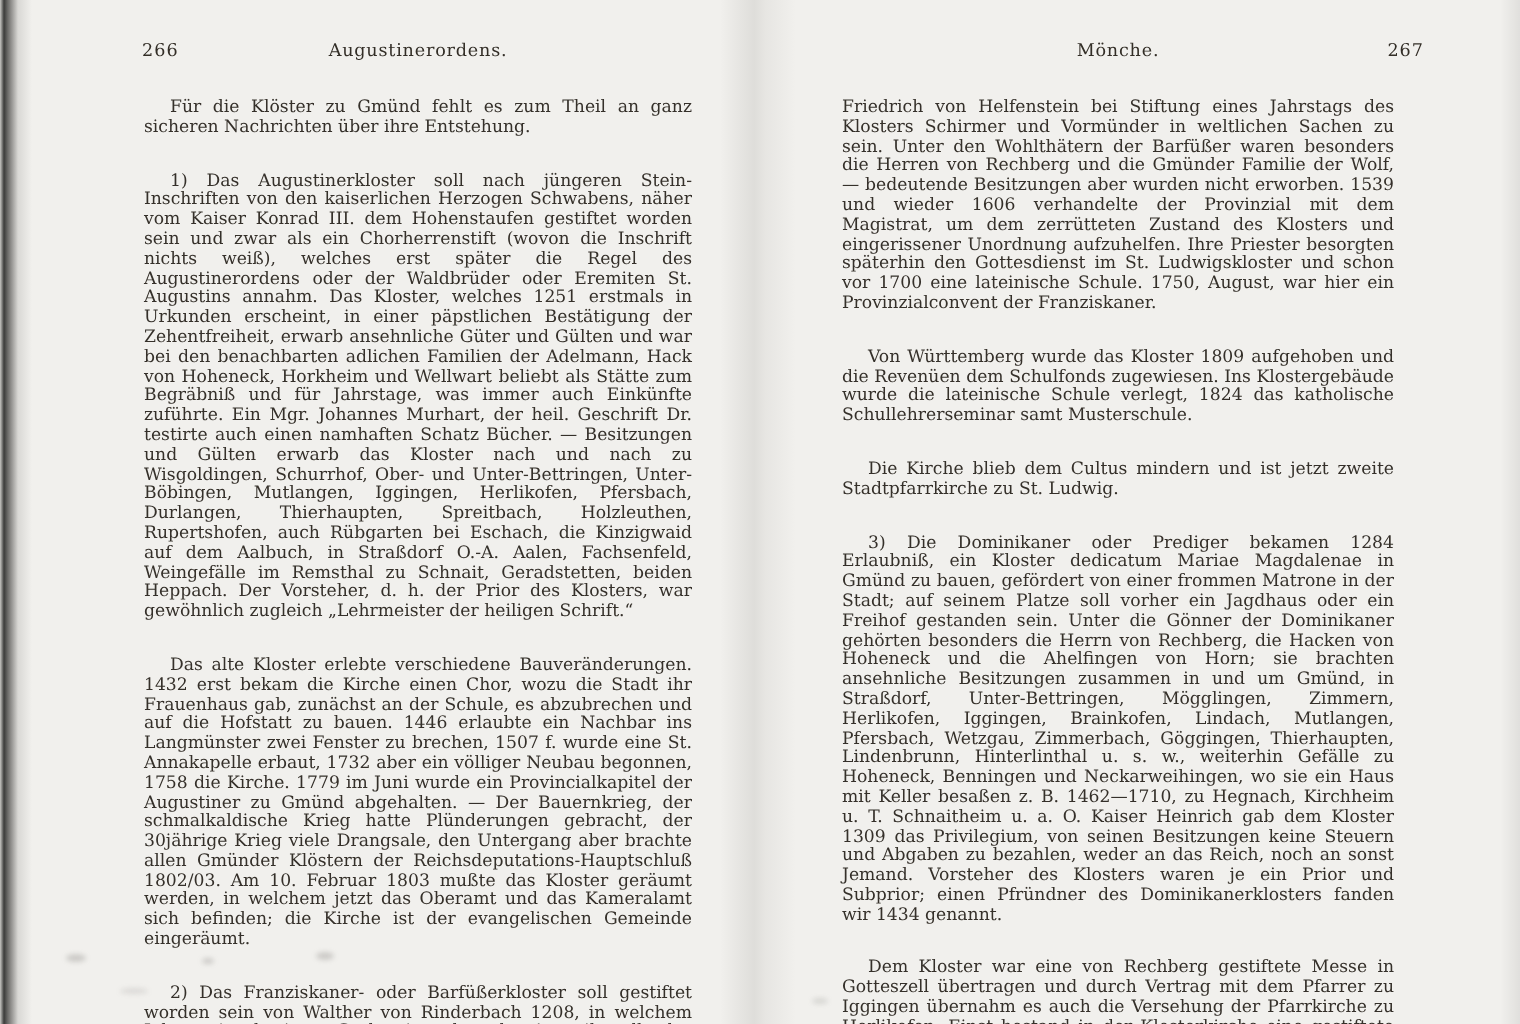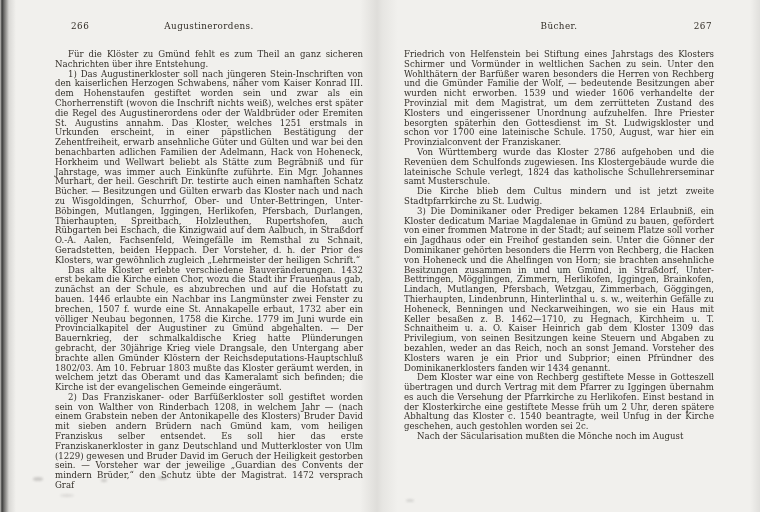--- a/index.html
+++ b/index.html
@@ -51,21 +51,21 @@
   .running-head .pagenum { position: absolute; top: 0; letter-spacing: 0.5px; }
   .page-left  .pagenum { left: 2px; margin-left: 14px; }
   .page-right .pagenum { right: 2px; }
 
   .page-body {
     margin-top: 17px;
     font-size: 8.6px; line-height: 9.8px;
     text-align: justify;
     color: #35302a;
   }
-  .page-body p { margin: 0; text-indent: 13px; }
+  .page-body p { margin: 17px; text-indent: 13px; }
   .page-body p.no-indent { text-indent: 0; }
 </style>
 </head>
 <body>
 
 <div class="scan-edge-left"></div>
 <div class="scan-edge-right"></div>
 <div class="gutter-shadow"></div>
 <div class="smudge s1"></div>
 <div class="smudge s2"></div>
@@ -81,24 +81,24 @@
   <div class="page-body">
     <p>Für die Klöster zu Gmünd fehlt es zum Theil an ganz sicheren Nachrichten über ihre Entstehung.</p>
     <p>1) Das Augustinerkloster soll nach jüngeren Stein-Inschriften von den kaiserlichen Herzogen Schwabens, näher vom Kaiser Konrad III. dem Hohenstaufen gestiftet worden sein und zwar als ein Chorherrenstift (wovon die Inschrift nichts weiß), welches erst später die Regel des Augustinerordens oder der Waldbrüder oder Eremiten St. Augustins annahm. Das Kloster, welches 1251 erstmals in Urkunden erscheint, in einer päpstlichen Bestätigung der Zehentfreiheit, erwarb ansehnliche Güter und Gülten und war bei den benachbarten adlichen Familien der Adelmann, Hack von Hoheneck, Horkheim und Wellwart beliebt als Stätte zum Begräbniß und für Jahrstage, was immer auch Einkünfte zuführte. Ein Mgr. Johannes Murhart, der heil. Geschrift Dr. testirte auch einen namhaften Schatz Bücher. — Besitzungen und Gülten erwarb das Kloster nach und nach zu Wisgoldingen, Schurrhof, Ober- und Unter-Bettringen, Unter-Böbingen, Mutlangen, Iggingen, Herlikofen, Pfersbach, Durlangen, Thierhaupten, Spreitbach, Holzleuthen, Rupertshofen, auch Rübgarten bei Eschach, die Kinzigwaid auf dem Aalbuch, in Straßdorf O.-A. Aalen, Fachsenfeld, Weingefälle im Remsthal zu Schnait, Geradstetten, beiden Heppach. Der Vorsteher, d. h. der Prior des Klosters, war gewöhnlich zugleich „Lehrmeister der heiligen Schrift.“</p>
     <p>Das alte Kloster erlebte verschiedene Bauveränderungen. 1432 erst bekam die Kirche einen Chor, wozu die Stadt ihr Frauenhaus gab, zunächst an der Schule, es abzubrechen und auf die Hofstatt zu bauen. 1446 erlaubte ein Nachbar ins Langmünster zwei Fenster zu brechen, 1507 f. wurde eine St. Annakapelle erbaut, 1732 aber ein völliger Neubau begonnen, 1758 die Kirche. 1779 im Juni wurde ein Provincialkapitel der Augustiner zu Gmünd abgehalten. — Der Bauernkrieg, der schmalkaldische Krieg hatte Plünderungen gebracht, der 30jährige Krieg viele Drangsale, den Untergang aber brachte allen Gmünder Klöstern der Reichsdeputations-Hauptschluß 1802/03. Am 10. Februar 1803 mußte das Kloster geräumt werden, in welchem jetzt das Oberamt und das Kameralamt sich befinden; die Kirche ist der evangelischen Gemeinde eingeräumt.</p>
     <p>2) Das Franziskaner- oder Barfüßerkloster soll gestiftet worden sein von Walther von Rinderbach 1208, in welchem Jahr — (nach einem Grabstein neben der Antonikapelle des Klosters) Bruder David mit sieben andern Brüdern nach Gmünd kam, vom heiligen Franziskus selber entsendet. Es soll hier das erste Franziskanerkloster in ganz Deutschland und Mutterkloster von Ulm (1229) gewesen und Bruder David im Geruch der Heiligkeit gestorben sein. — Vorsteher war der jeweilige „Guardian des Convents der mindern Brüder,“ den Schutz übte der Magistrat. 1472 versprach Graf</p>
   </div>
 </div>
 
 <div class="page page-right">
   <div class="running-head">
-    <span>Bücher.</span>
+    <span>Mönche.</span>
     <span class="pagenum">267</span>
   </div>
   <div class="page-body">
     <p class="no-indent">Friedrich von Helfenstein bei Stiftung eines Jahrstags des Klosters Schirmer und Vormünder in weltlichen Sachen zu sein. Unter den Wohlthätern der Barfüßer waren besonders die Herren von Rechberg und die Gmünder Familie der Wolf, — bedeutende Besitzungen aber wurden nicht erworben. 1539 und wieder 1606 verhandelte der Provinzial mit dem Magistrat, um dem zerrütteten Zustand des Klosters und eingerissener Unordnung aufzuhelfen. Ihre Priester besorgten späterhin den Gottesdienst im St. Ludwigskloster und schon vor 1700 eine lateinische Schule. 1750, August, war hier ein Provinzialconvent der Franziskaner.</p>
-    <p>Von Württemberg wurde das Kloster 2786 aufgehoben und die Revenüen dem Schulfonds zugewiesen. Ins Klostergebäude wurde die lateinische Schule verlegt, 1824 das katholische Schullehrerseminar samt Musterschule.</p>
+    <p>Von Württemberg wurde das Kloster 1809 aufgehoben und die Revenüen dem Schulfonds zugewiesen. Ins Klostergebäude wurde die lateinische Schule verlegt, 1824 das katholische Schullehrerseminar samt Musterschule.</p>
     <p>Die Kirche blieb dem Cultus mindern und ist jetzt zweite Stadtpfarrkirche zu St. Ludwig.</p>
     <p>3) Die Dominikaner oder Prediger bekamen 1284 Erlaubniß, ein Kloster dedicatum Mariae Magdalenae in Gmünd zu bauen, gefördert von einer frommen Matrone in der Stadt; auf seinem Platze soll vorher ein Jagdhaus oder ein Freihof gestanden sein. Unter die Gönner der Dominikaner gehörten besonders die Herrn von Rechberg, die Hacken von Hoheneck und die Ahelfingen von Horn; sie brachten ansehnliche Besitzungen zusammen in und um Gmünd, in Straßdorf, Unter-Bettringen, Mögglingen, Zimmern, Herlikofen, Iggingen, Brainkofen, Lindach, Mutlangen, Pfersbach, Wetzgau, Zimmerbach, Göggingen, Thierhaupten, Lindenbrunn, Hinterlinthal u. s. w., weiterhin Gefälle zu Hoheneck, Benningen und Neckarweihingen, wo sie ein Haus mit Keller besaßen z. B. 1462—1710, zu Hegnach, Kirchheim u. T. Schnaitheim u. a. O. Kaiser Heinrich gab dem Kloster 1309 das Privilegium, von seinen Besitzungen keine Steuern und Abgaben zu bezahlen, weder an das Reich, noch an sonst Jemand. Vorsteher des Klosters waren je ein Prior und Subprior; einen Pfründner des Dominikanerklosters fanden wir 1434 genannt.</p>
     <p>Dem Kloster war eine von Rechberg gestiftete Messe in Gotteszell übertragen und durch Vertrag mit dem Pfarrer zu Iggingen übernahm es auch die Versehung der Pfarrkirche zu Herlikofen. Einst bestand in der Klosterkirche eine gestiftete Messe früh um 2 Uhr, deren spätere Abhaltung das Kloster c. 1540 beantragte, weil Unfug in der Kirche geschehen, auch gestohlen worden sei 2c.</p>
     <p>Nach der Säcularisation mußten die Mönche noch im August</p>
   </div>
 </div>
 
 </body></html>

